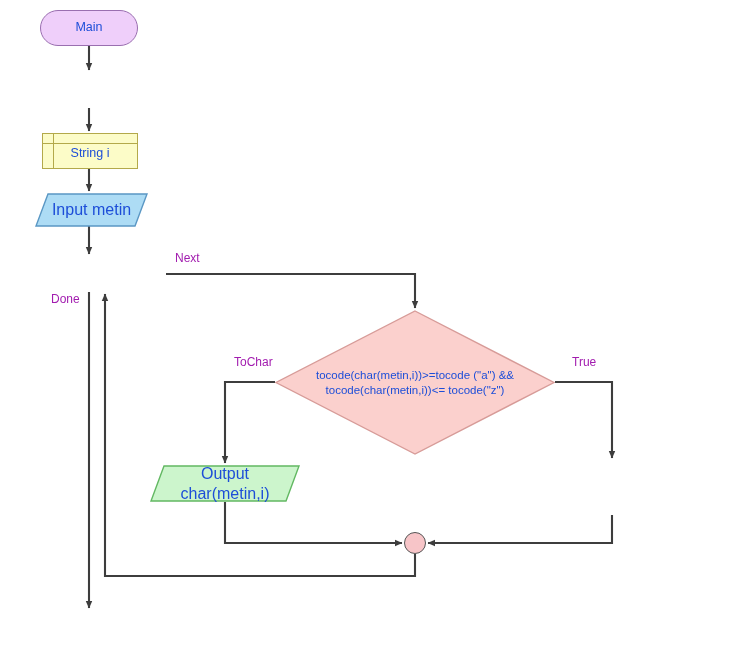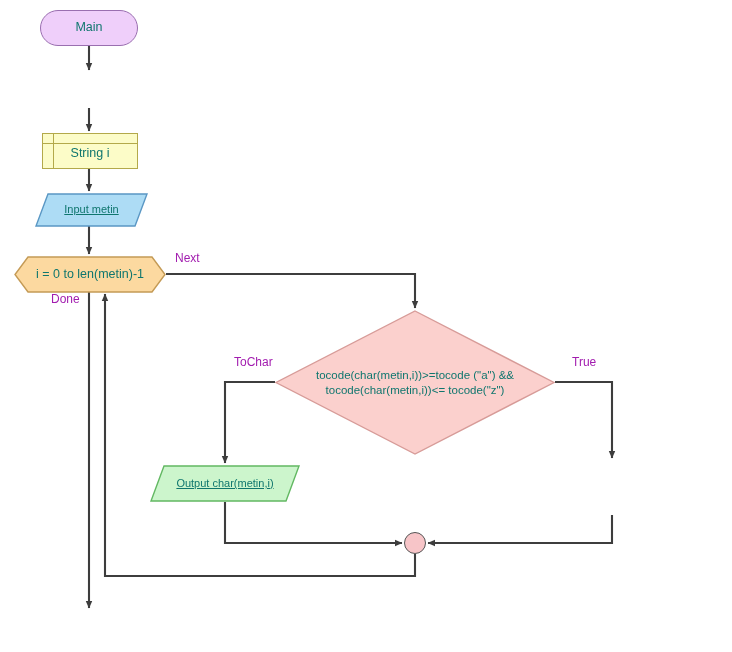--- a/index.html
+++ b/index.html
@@ -1,30 +1,30 @@
 <!DOCTYPE html>
 <html><head>
 <meta charset="utf-8">
 <style>
   html,body{margin:0;padding:0;background:#ffffff;}
   body{width:732px;height:652px;font-family:"Liberation Sans",sans-serif;}
   #canvas{position:relative;width:732px;height:652px;overflow:hidden;background:#fff;}
   svg#wires{position:absolute;left:0;top:0;width:732px;height:652px;}
-  .node{position:absolute;box-sizing:border-box;display:flex;align-items:center;justify-content:center;text-align:center;color:#0f766e;}
+  .node{position:absolute;box-sizing:border-box;display:flex;align-items:center;justify-content:center;text-align:center;color:#1d4ed8;}
   .node .txt{display:block;line-height:1.22;padding:0 6px;white-space:pre-line;}
   .edge-label{position:absolute;font-size:12px;color:#a21caf;white-space:nowrap;}
 
   
   .terminal{border-radius:999px;border:1.3px solid #9a6fb0;background:#efcffa;font-size:12.5px;}
   
   .decl{border:1.2px solid #b3a94a;background:#fcfcc8;font-size:12.5px;}
   .decl .hdr{position:absolute;left:0;top:0;right:0;height:9px;border-bottom:1.2px solid #b3a94a;}
   .decl .lstrip{position:absolute;left:0;top:0;bottom:0;width:10px;border-right:1.2px solid #b3a94a;}
   
-  .io{font-size:11px;text-decoration:underline;}
+  .io{font-size:16px;}
   .io .shape{position:absolute;left:0;top:0;width:100%;height:100%;}
   .io .txt{position:relative;z-index:2;}
   
   .loop{font-size:12.5px;}
   .loop .shape{position:absolute;left:0;top:0;width:100%;height:100%;}
   .loop .txt{position:relative;z-index:2;}
   
   .decision{font-size:11.5px;}
   .decision .shape{position:absolute;left:0;top:0;width:100%;height:100%;}
   .decision .txt{position:relative;z-index:2;width:215px;}
@@ -79,26 +79,20 @@
     <span class="txt" style="position:relative;z-index:2;margin-top:6px;">String i</span>
   </div>
 
   <div class="node io" style="left:35px;top:193px;width:113px;height:34px;">
     <svg class="shape" viewBox="0 0 113 34" preserveAspectRatio="none">
       <polygon points="13,1 112,1 100,33 1,33" fill="#addcf5" stroke="#5a97c4" stroke-width="1.4"></polygon>
     </svg>
     <span class="txt">Input metin</span>
   </div>
 
-  <div class="node loop" style="left:14px;top:256px;width:152px;height:37px;">
-    <svg class="shape" viewBox="0 0 152 37" preserveAspectRatio="none">
-      <polygon points="14,1 138,1 151,18.5 138,36 14,36 1,18.5" fill="#fcd9a0" stroke="#c49a55" stroke-width="1.4"></polygon>
-    </svg>
-    <span class="txt">i = 0 to len(metin)-1</span>
-  </div>
 
   <div class="node decision" style="left:275px;top:310px;width:280px;height:145px;">
     <svg class="shape" viewBox="0 0 280 145" preserveAspectRatio="none">
       <polygon points="140,1 279,72.5 140,144 1,72.5" fill="#fbd0cd" stroke="#d79b98" stroke-width="1.4"></polygon>
     </svg>
     <span class="txt">tocode(char(metin,i))&gt;=tocode ("a") &amp;&amp; tocode(char(metin,i))&lt;= tocode("z")</span>
   </div>
 
   <div class="node io" style="left:150px;top:465px;width:150px;height:37px;justify-content:center;">
     <svg class="shape" viewBox="0 0 150 37" preserveAspectRatio="none">

